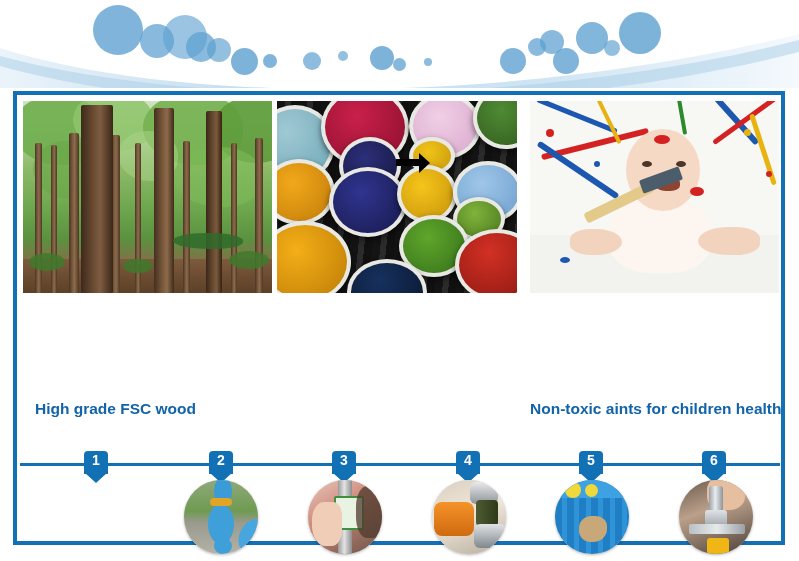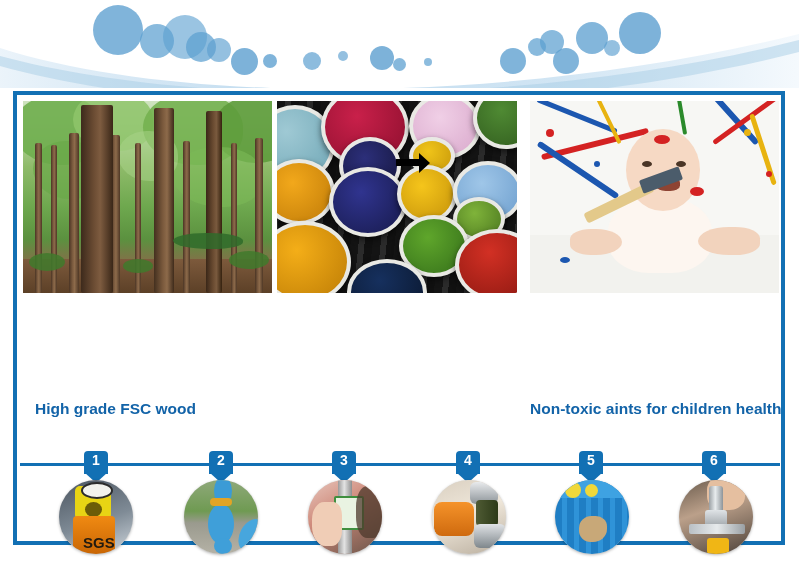--- a/index.html
+++ b/index.html
@@ -226,28 +226,20 @@
   <div class="pin" style="left:439px;top:356px;">
     <span>4</span>
     </div>
   <div class="pin" style="left:562px;top:356px;">
     <span>5</span>
     </div>
   <div class="pin" style="left:685px;top:356px;">
     <span>6</span>
     </div>
 
-  <div class="thumb" style="left:42px;top:385px;">
-    <div class="th-in" style="background:linear-gradient(160deg,#4b5560,#7f8b96 55%,#cfd6dc);"></div>
-    <div class="nb" style="position:absolute;left:16px;top:6px;width:36px;height:34px;background:#e8d414;border-radius:5px;"></div>
-    <div class="nb" style="position:absolute;left:22px;top:2px;width:28px;height:13px;background:#f2f2ec;border-radius:50%;border:2px solid #2c2c2c;"></div>
-    <div class="nb" style="position:absolute;left:26px;top:22px;width:17px;height:15px;background:#6b5c08;border-radius:50%;"></div>
-    <div class="nb" style="position:absolute;left:14px;top:36px;width:42px;height:38px;background:linear-gradient(180deg,#f08a12,#c96604);border-radius:4px;"></div>
-    <div class="nb" style="position:absolute;left:24px;top:54px;width:40px;height:15px;color:#201a10;font:bold 15px 'Liberation Sans',sans-serif;">SGS</div>
-  </div>
 
   <div class="thumb" style="left:167px;top:385px;">
     <div class="th-in" style="background:linear-gradient(180deg,#8fa97a 0%,#6f9a52 42%,#9a9a8e 58%,#b5b2a6 100%);"></div>
     <div class="nb" style="position:absolute;left:30px;top:-4px;width:18px;height:30px;background:#3b9bd6;border-radius:50%;"></div>
     <div class="nb" style="position:absolute;left:24px;top:24px;width:26px;height:40px;background:#3f9fd9;border-radius:50%;"></div>
     <div class="nb" style="position:absolute;left:26px;top:18px;width:22px;height:8px;background:#e2a426;border-radius:4px;"></div>
     <div class="nb" style="position:absolute;left:30px;top:58px;width:18px;height:16px;background:#3f9fd9;border-radius:50%;"></div>
     <div class="nb" style="position:absolute;left:56px;top:38px;width:22px;height:34px;background:#47a6dd;border-radius:50%;transform:rotate(28deg);"></div>
   </div>
 

